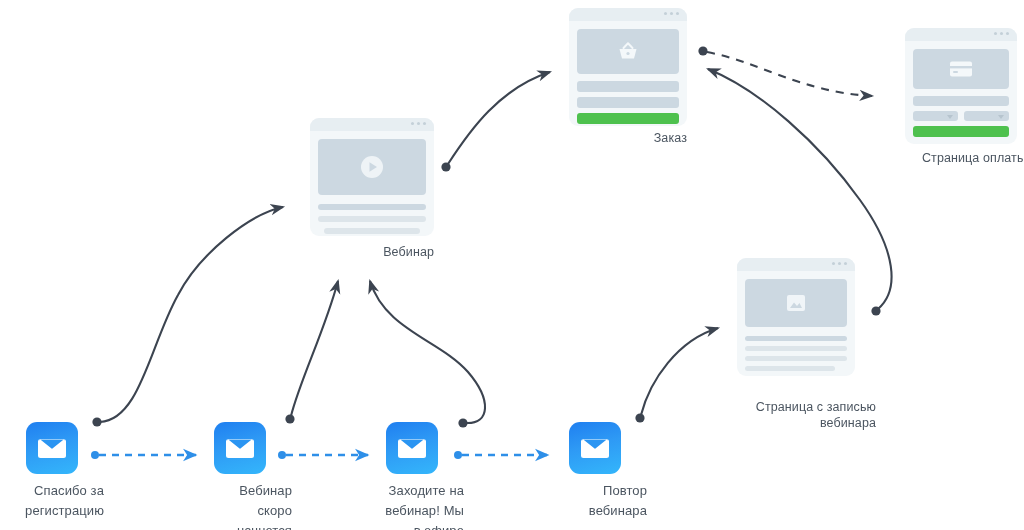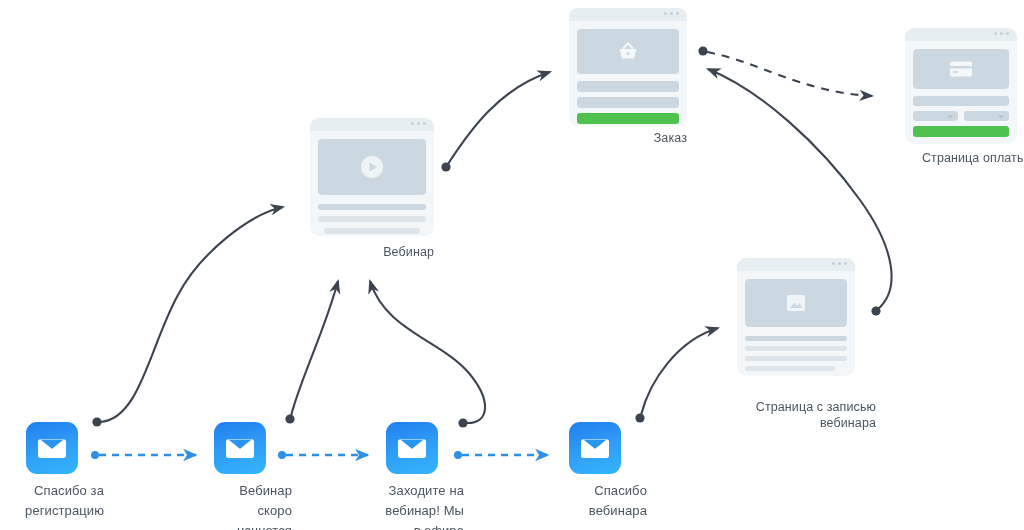--- a/index.html
+++ b/index.html
@@ -261,21 +261,21 @@
   </div>
 
   <div class="email-node" style="left:543px; top:422px;">
     <div class="email-icon">
       <svg width="30" height="23" viewBox="0 0 30 23">
         <rect x="1" y="2" width="28" height="19" rx="2.5" fill="#ffffff"></rect>
         <path d="M1.8 3.6 L15 14 L28.2 3.6 L28.2 2.4 L1.8 2.4 Z" fill="#2b95f2"></path>
         <path d="M2.2 3.3 L15 13.4 L27.8 3.3" fill="none" stroke="#ffffff" stroke-width="2.6" stroke-linejoin="round"></path>
       </svg>
     </div>
-    <div class="node-label" style="white-space:pre-line;">Спасибо
+    <div class="node-label" style="white-space:pre-line;">Повтор
 вебинара</div>
   </div>
 
   <svg class="arrow-layer" viewBox="0 0 1024 530">
     <defs>
       <marker id="ah-blue" markerWidth="7" markerHeight="7" refX="5.4" refY="3" orient="auto">
         <path d="M0,0.4 L6,3 L0,5.6 L1.7,3 Z" fill="#2e8fe8"></path>
       </marker>
       <marker id="ah-dark" markerWidth="8" markerHeight="8" refX="6" refY="3.2" orient="auto">
         <path d="M0,0.5 L7,3.2 L0,5.9 L2,3.2 Z" fill="#3c4450"></path>

